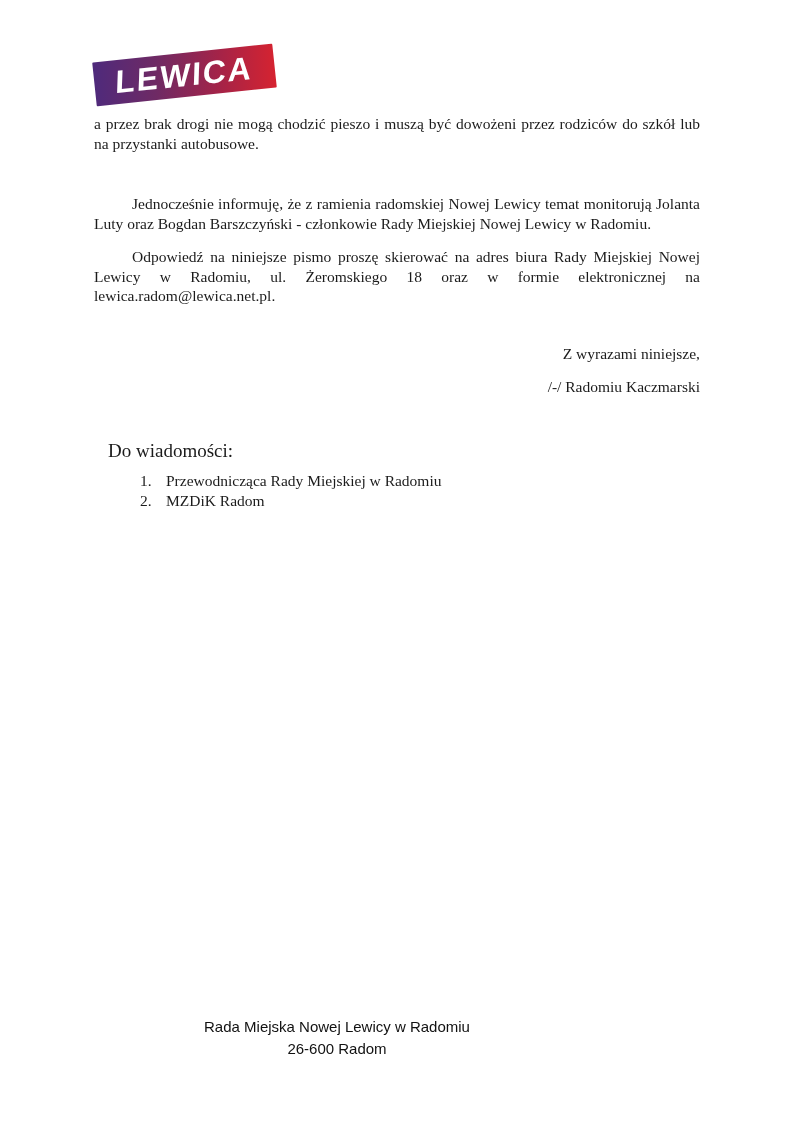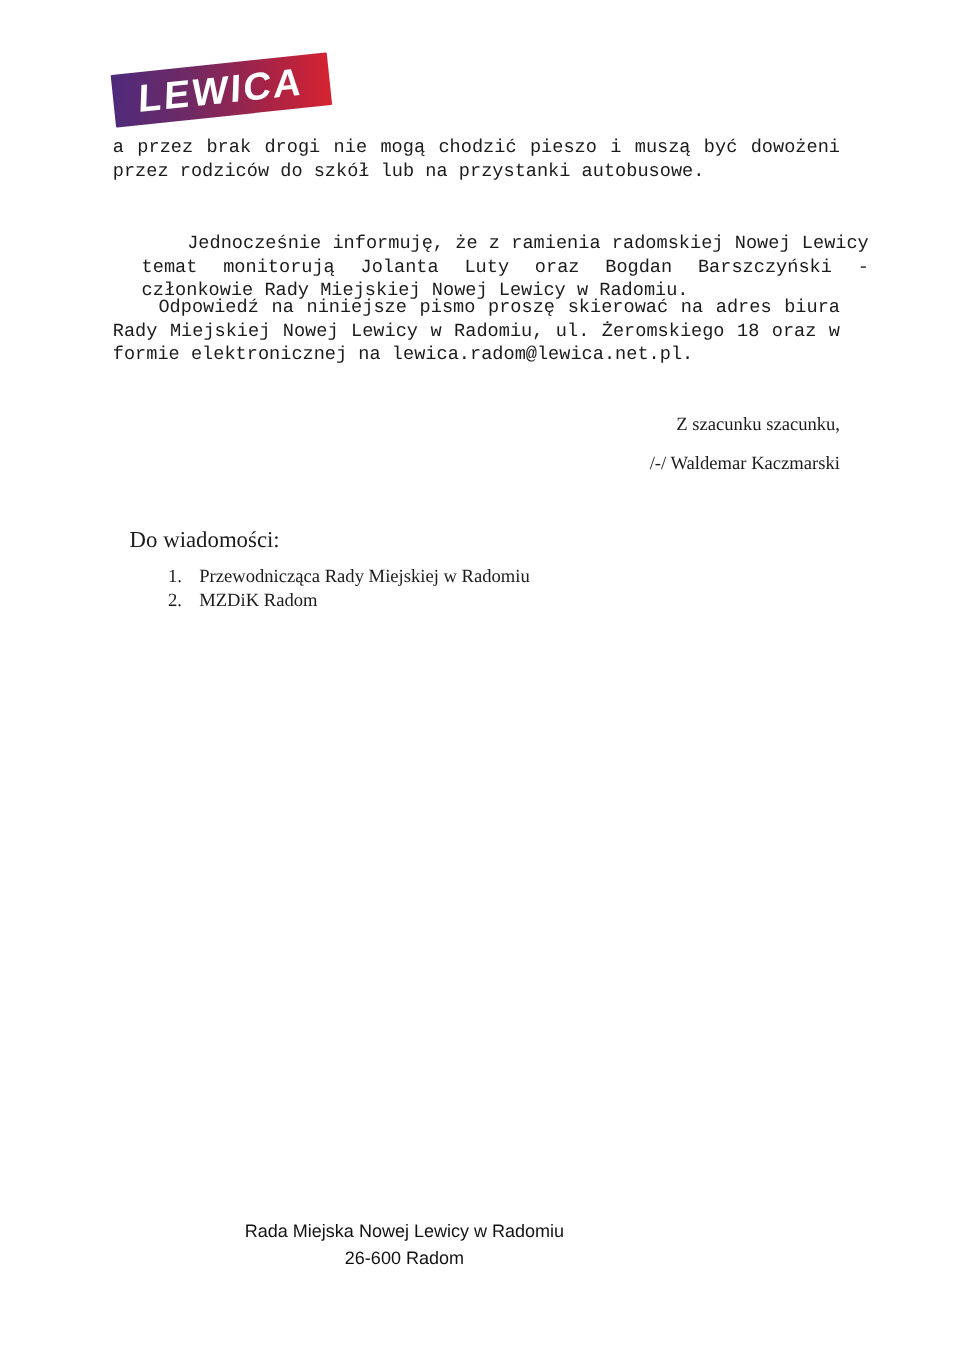--- a/index.html
+++ b/index.html
@@ -39,21 +39,21 @@
     user-select: none;
   }
   
   .content {
     position: absolute;
     left: 94px;
     width: 606px;
     font-size: 15.5px;
     line-height: 19.5px;
   }
-  .para { text-align: justify; font-family: Liberation Mono, monospace; }
+  .para { text-align: justify; }
   .para.indent { text-indent: 38px; }
   #para1 { top: 114px; }
   #para2 { top: 194px; }
   #para3 { top: 247px; }
   
   .closing {
     position: absolute;
     left: 94px;
     width: 606px;
     top: 344px;
@@ -96,27 +96,27 @@
 <body>
 
 <div class="page">
 
   <div class="logo-band">
     <span class="logo-text">LEWICA</span>
   </div>
 
   <p class="content para" id="para1" style="position:absolute;">a przez brak drogi nie mogą chodzić pieszo i muszą być dowożeni przez rodziców do szkół lub na przystanki autobusowe.</p>
 
-  <p class="content para indent" id="para2" style="position:absolute;margin-left:24px;">Jednocześnie informuję, że z ramienia radomskiej Nowej Lewicy temat monitorują Jolanta Luty oraz Bogdan Barszczyński - członkowie Rady Miejskiej Nowej Lewicy w Radomiu.</p>
+  <p class="content para indent" id="para2" style="position:absolute;">Jednocześnie informuję, że z ramienia radomskiej Nowej Lewicy temat monitorują Jolanta Luty oraz Bogdan Barszczyński - członkowie Rady Miejskiej Nowej Lewicy w Radomiu.</p>
 
   <p class="content para indent" id="para3" style="position:absolute;">Odpowiedź na niniejsze pismo proszę skierować na adres biura Rady Miejskiej Nowej Lewicy w Radomiu, ul. Żeromskiego 18 oraz w formie elektronicznej na lewica.radom@lewica.net.pl.</p>
 
   <div class="closing">
-    <div class="salutation">Z szacunku szacunku,</div>
-    <div class="signature">/-/ Waldemar Kaczmarski</div>
+    <div class="salutation">Z wyrazami niniejsze,</div>
+    <div class="signature">/-/ Radomiu Kaczmarski</div>
   </div>
 
   <div class="cc-heading">Do wiadomości:</div>
 
   <div class="cc-list">
     <div class="cc-item">
       <span class="cc-num">1.</span>
       <span class="cc-text">Przewodnicząca Rady Miejskiej w Radomiu</span>
     </div>
     <div class="cc-item">

